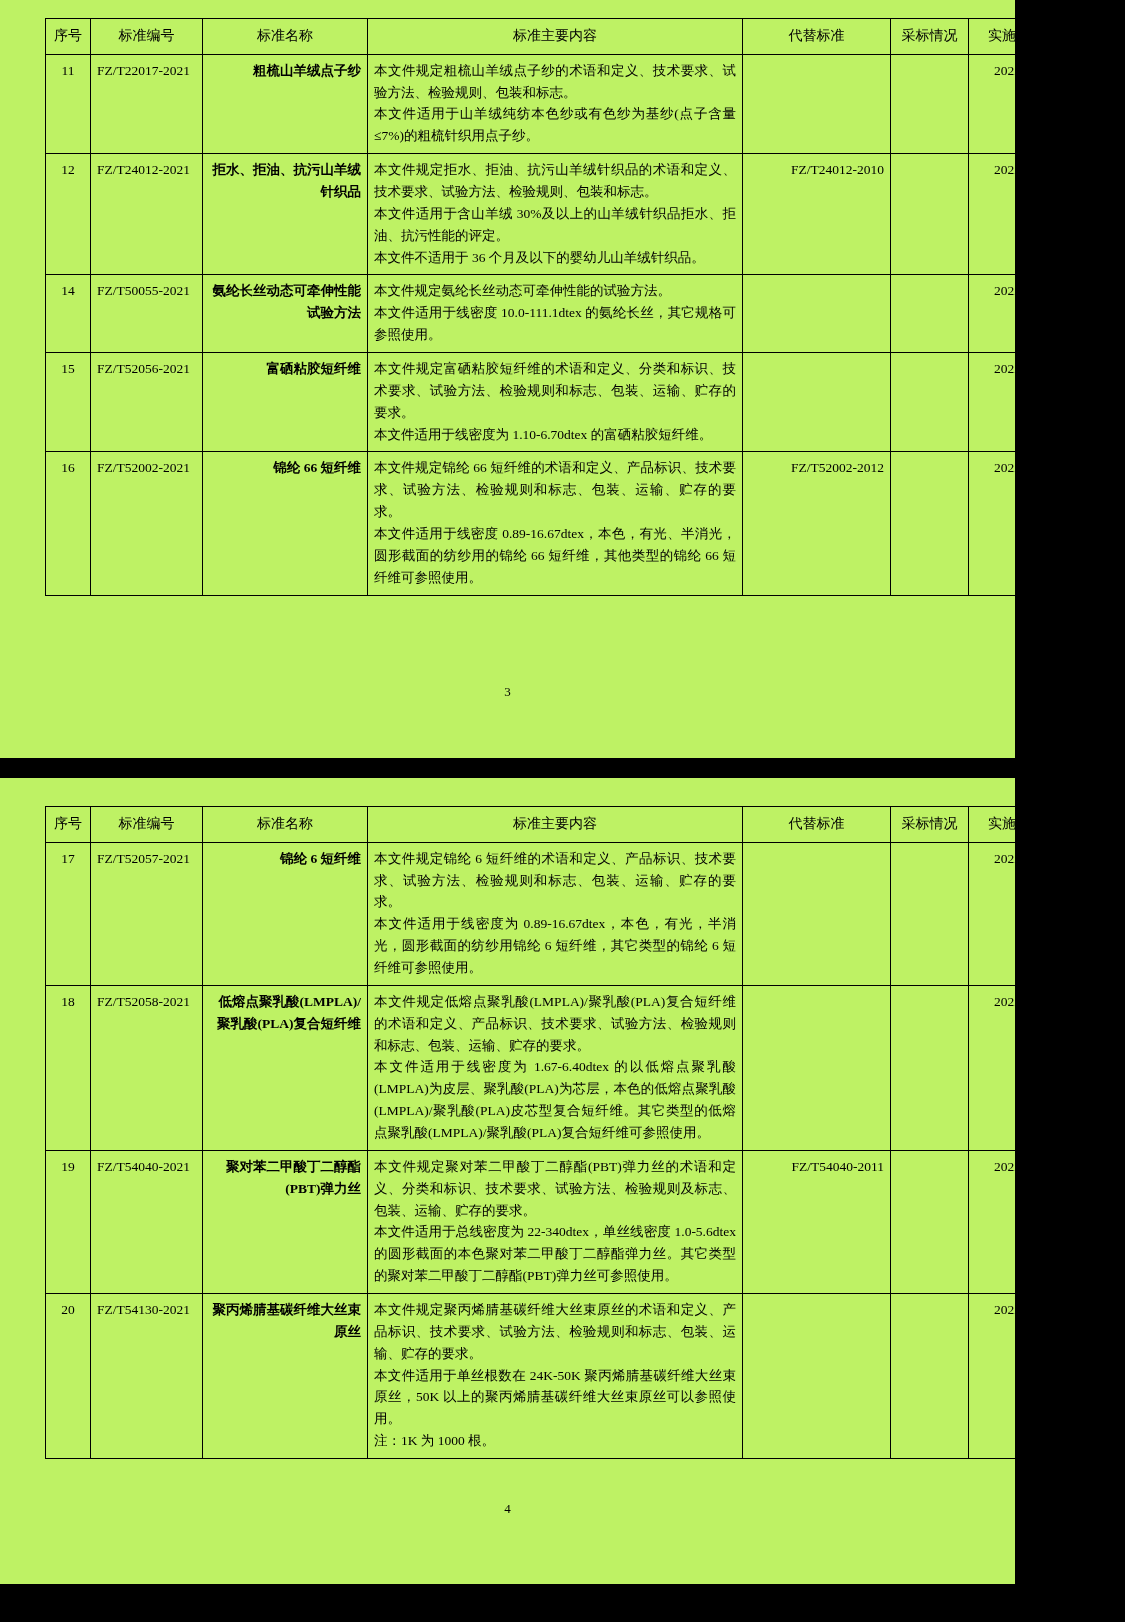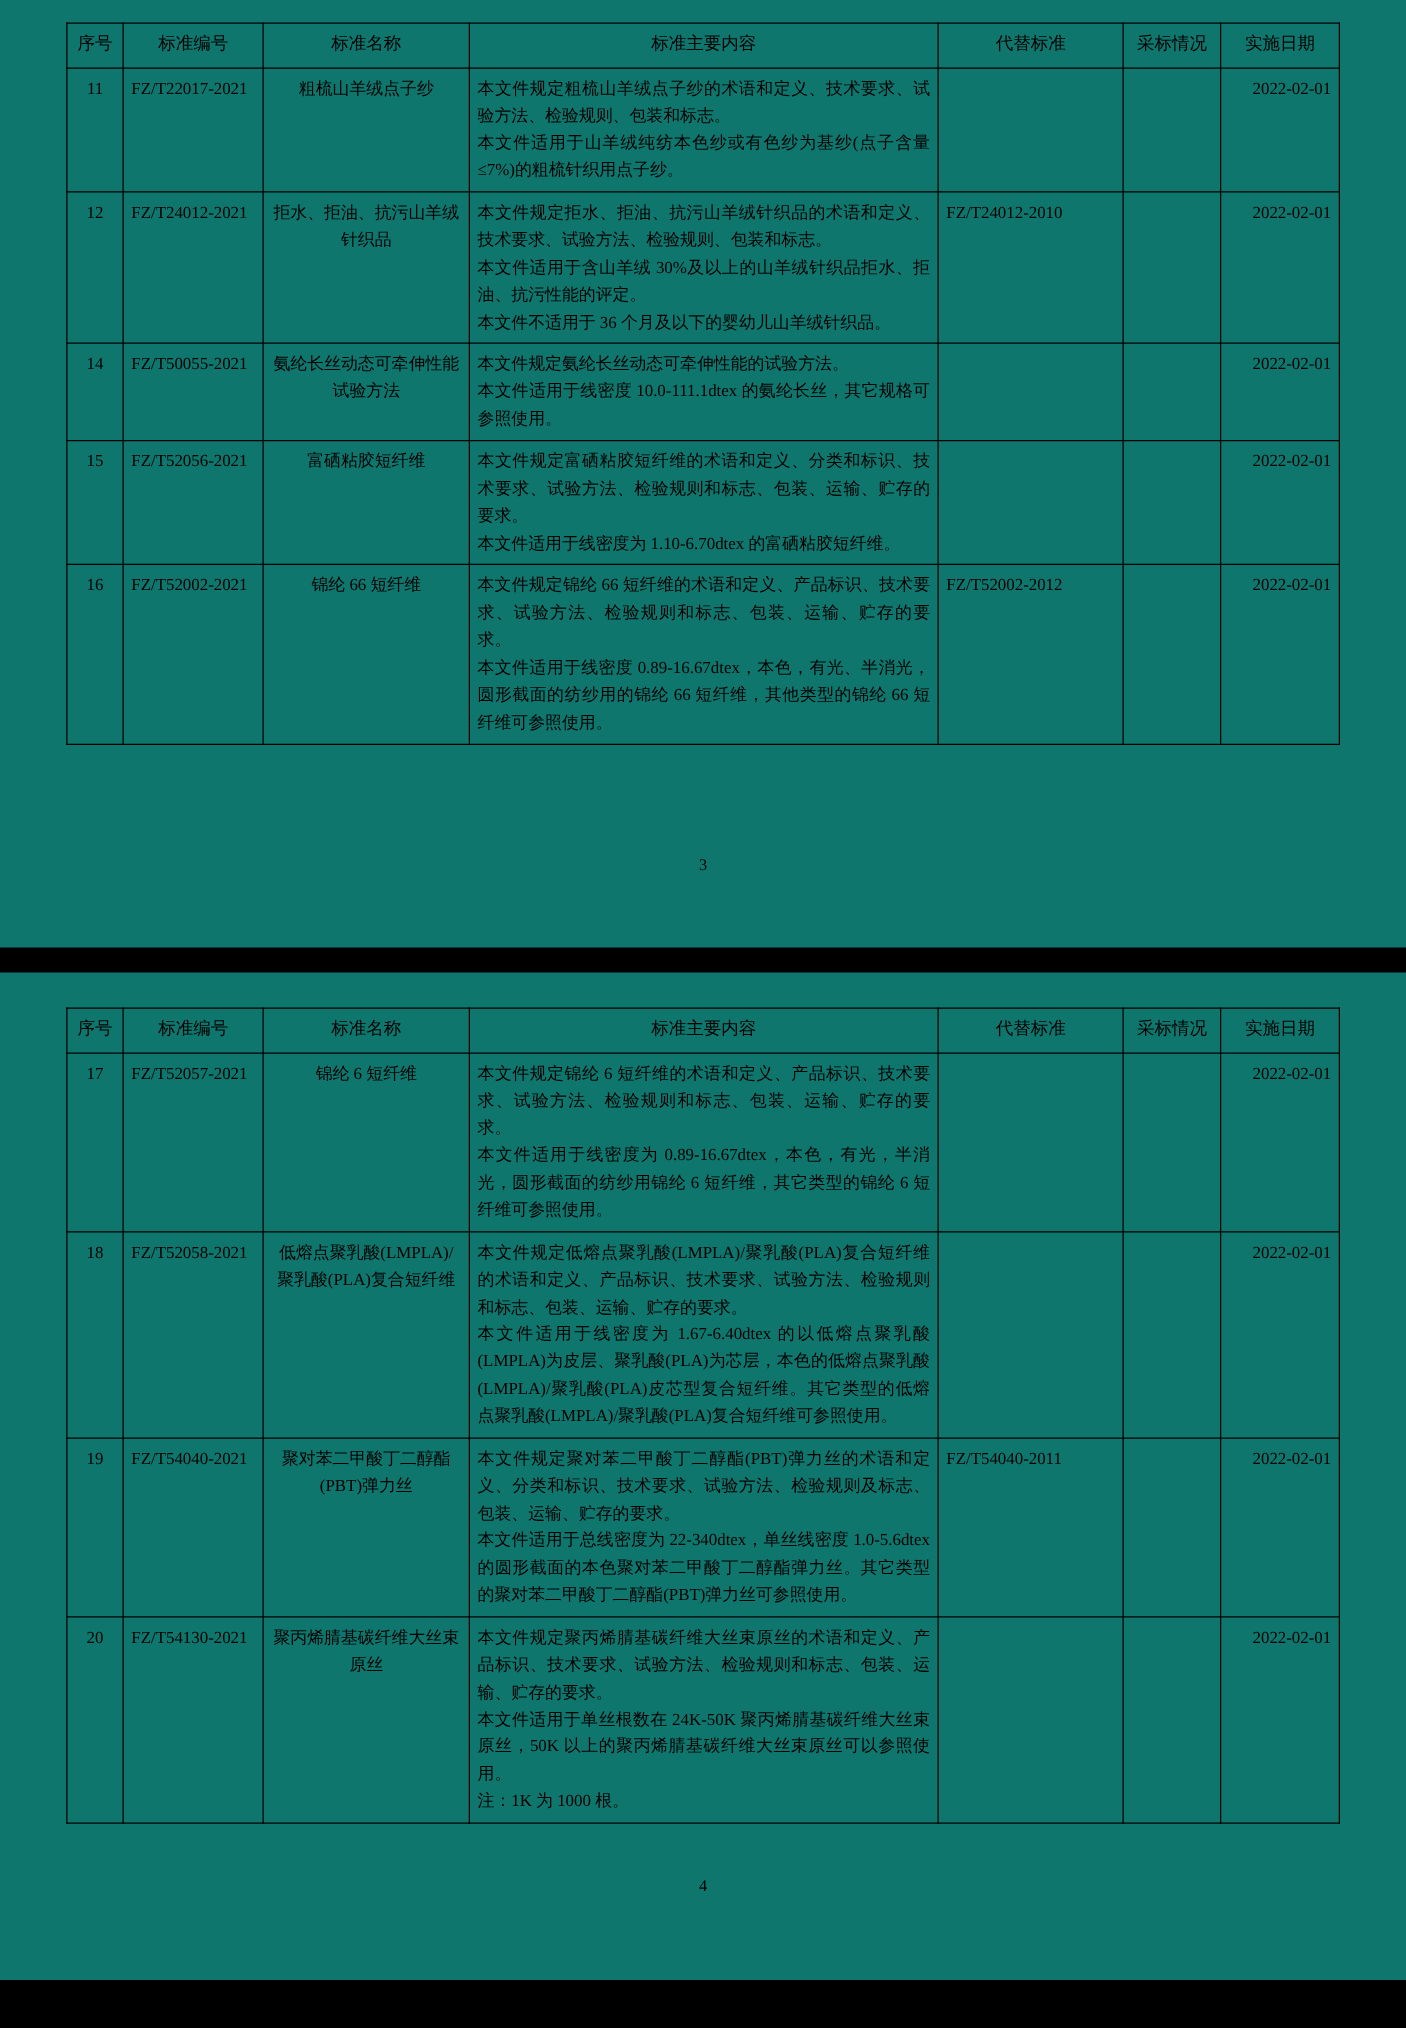--- a/index.html
+++ b/index.html
@@ -6,22 +6,22 @@
     margin: 0;
     padding: 0;
     background: #000000;
   }
   body {
     width: 1125px;
     font-family: "Liberation Serif", "DejaVu Serif", serif;
     color: #000;
   }
   .page {
-    background: #0f766e;
-    width: 1125px;
+    background: #bef264;
+    width: 1015px;
     box-sizing: border-box;
     position: relative;
   }
   .page-1 { padding: 18px 45px 10px 45px; height: 758px; }
   .page-gap { height: 20px; background: #000000; }
   .page-2 { padding: 28px 45px 10px 45px; height: 806px; }
 
   table.std-table {
     border-collapse: collapse;
     width: 1000px;
@@ -46,23 +46,23 @@
   col.c-seq    { width: 45px; }
   col.c-code   { width: 112px; }
   col.c-name   { width: 165px; }
   col.c-body   { width: 375px; }
   col.c-repl   { width: 148px; }
   col.c-adopt  { width: 78px; }
   col.c-date   { width: 95px; }
 
   td.seq   { text-align: center; }
   td.code  { text-align: left; white-space: nowrap; }
-  td.name  { text-align: center; }
+  td.name  { text-align: right; font-weight: bold; }
   td.body  { text-align: justify; text-justify: inter-ideograph; }
-  td.repl  { text-align: left; white-space: nowrap; }
+  td.repl  { text-align: right; white-space: nowrap; }
   td.adopt { text-align: center; }
   td.date  { text-align: right; white-space: nowrap; }
 
   td.body p {
     margin: 0;
   }
   .page-number {
     text-align: center;
     font-size: 13px;
     margin-top: 30px;

